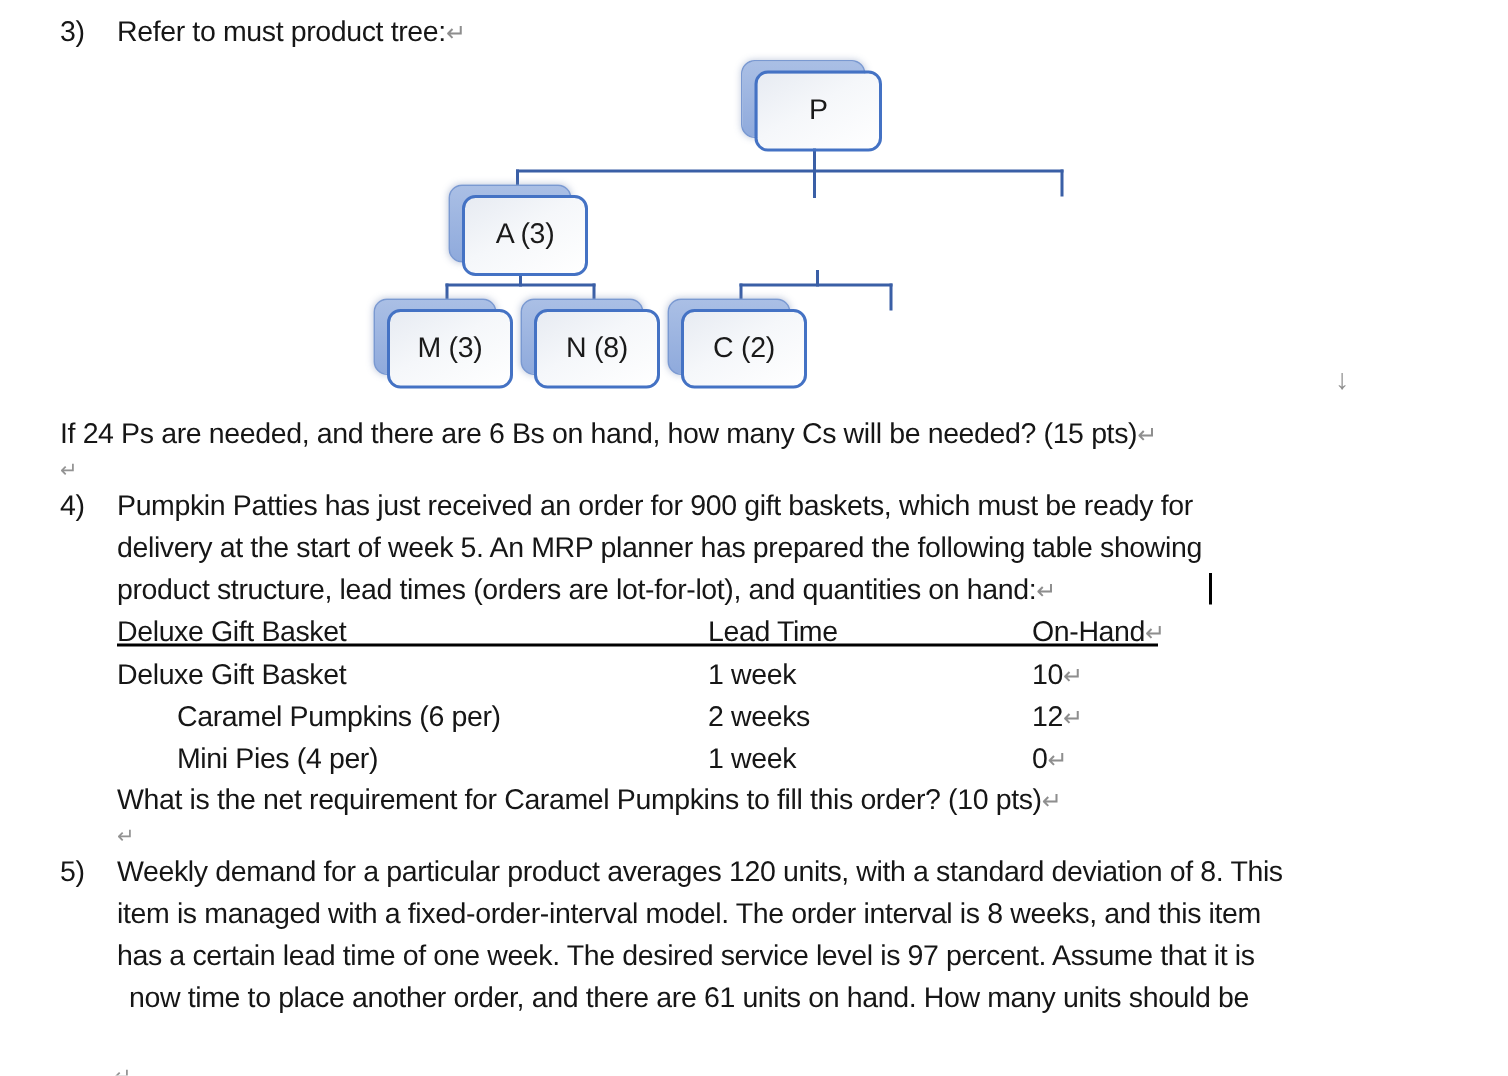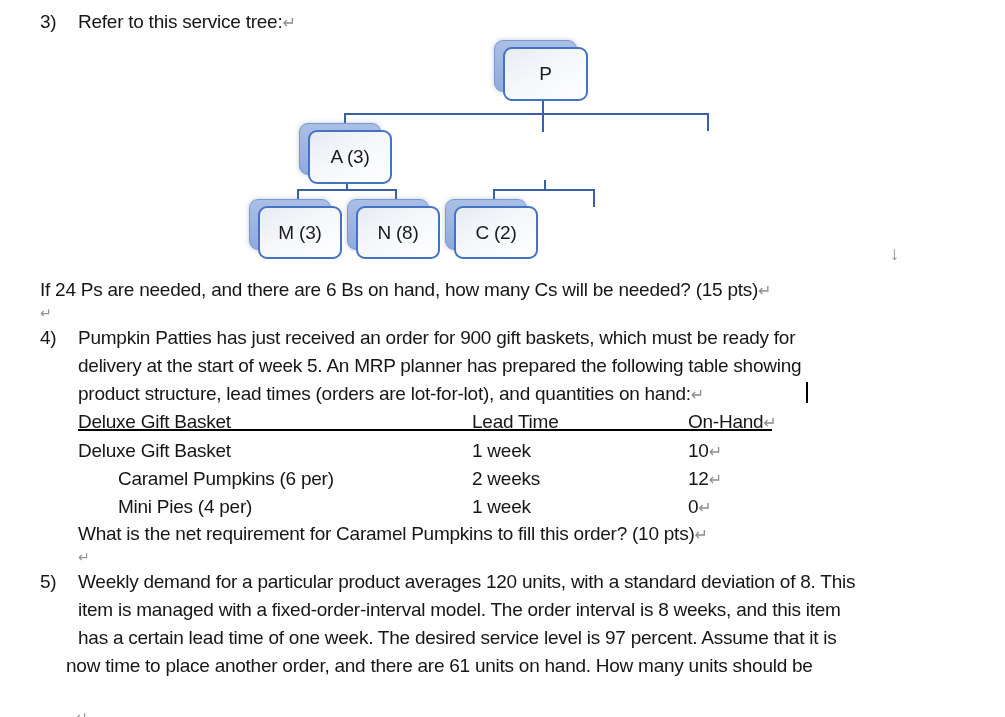--- a/index.html
+++ b/index.html
@@ -27,21 +27,21 @@
   
   .tab-underline{position:absolute;left:78px;top:429px;width:694px;height:2px;background:#000000;}
 
   
   .cursor{position:absolute;left:806px;top:382px;width:2px;height:21px;background:#000000;}
 </style>
 </head>
 <body>
 
 <div class="line" style="left:40px;top:8px">3)</div>
-<div class="line" style="left:78px;top:8px"><span>Refer to this service tree:</span><span class="mark">↵</span></div>
+<div class="line" style="left:78px;top:8px"><span>Refer to must product tree:</span><span class="mark">↵</span></div>
 
 <div class="tree">
 
   <div class="vline" style="left:542px;top:97px;height:18px"></div>
   <div class="hline" style="left:344px;top:113px;width:365px"></div>
   <div class="vline" style="left:344px;top:113px;height:19px"></div>
   <div class="vline" style="left:542px;top:113px;height:19px"></div>
   <div class="vline" style="left:707px;top:113px;height:18px"></div>
   <div class="vline" style="left:346px;top:180px;height:11px"></div>
   <div class="hline" style="left:297px;top:189px;width:100px"></div>
@@ -97,16 +97,16 @@
 <div class="line" style="left:472px;top:493px">1 week</div>
 <div class="line" style="left:688px;top:493px"><span>0</span><span class="mark">↵</span></div>
 
 <div class="line" style="left:78px;top:520px"><span>What is the net requirement for Caramel Pumpkins to fill this order? (10 pts)</span><span class="mark">↵</span></div>
 <div class="line mark-small" style="left:78px;top:543px">↵</div>
 
 <div class="line" style="left:40px;top:568px">5)</div>
 <div class="line" style="left:78px;top:568px">Weekly demand for a particular product averages 120 units, with a standard deviation of 8. This</div>
 <div class="line" style="left:78px;top:596px">item is managed with a fixed-order-interval model. The order interval is 8 weeks, and this item</div>
 <div class="line" style="left:78px;top:624px">has a certain lead time of one week. The desired service level is 97 percent. Assume that it is</div>
-<div class="line" style="left:66px;top:652px">now time to place another order, and there are 61 units on hand. How many units should be</div>
+<div class="line" style="left:86px;top:652px">now time to place another order, and there are 61 units on hand. How many units should be</div>
 <div class="line" style="left:78px;top:712px"><span>ordered? (10 pts)</span><span class="arrow">↓</span></div>
 
 <div class="line mark-small" style="left:76px;top:703px">↵</div>
 
 </body></html>

